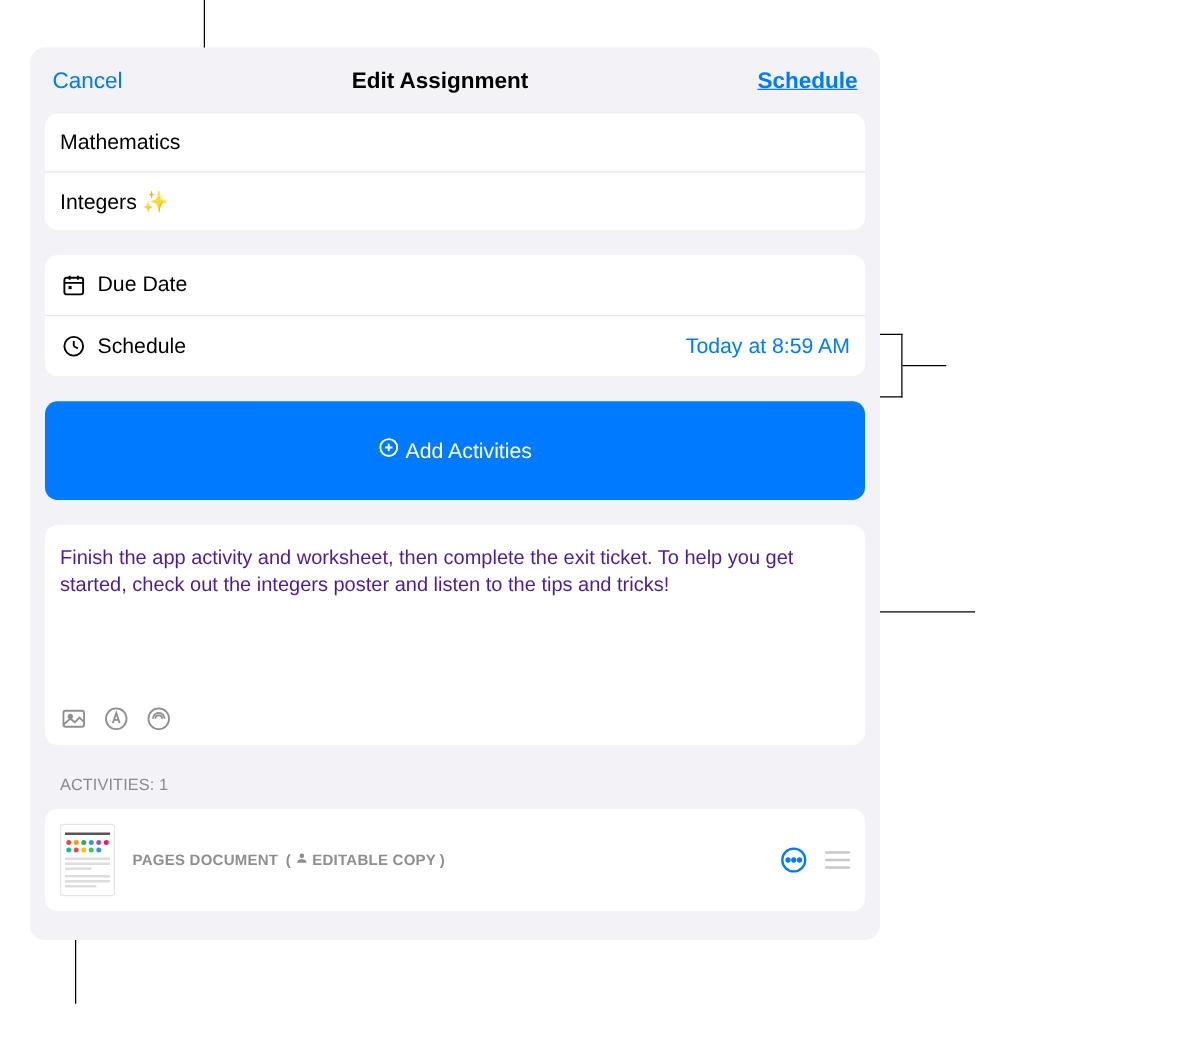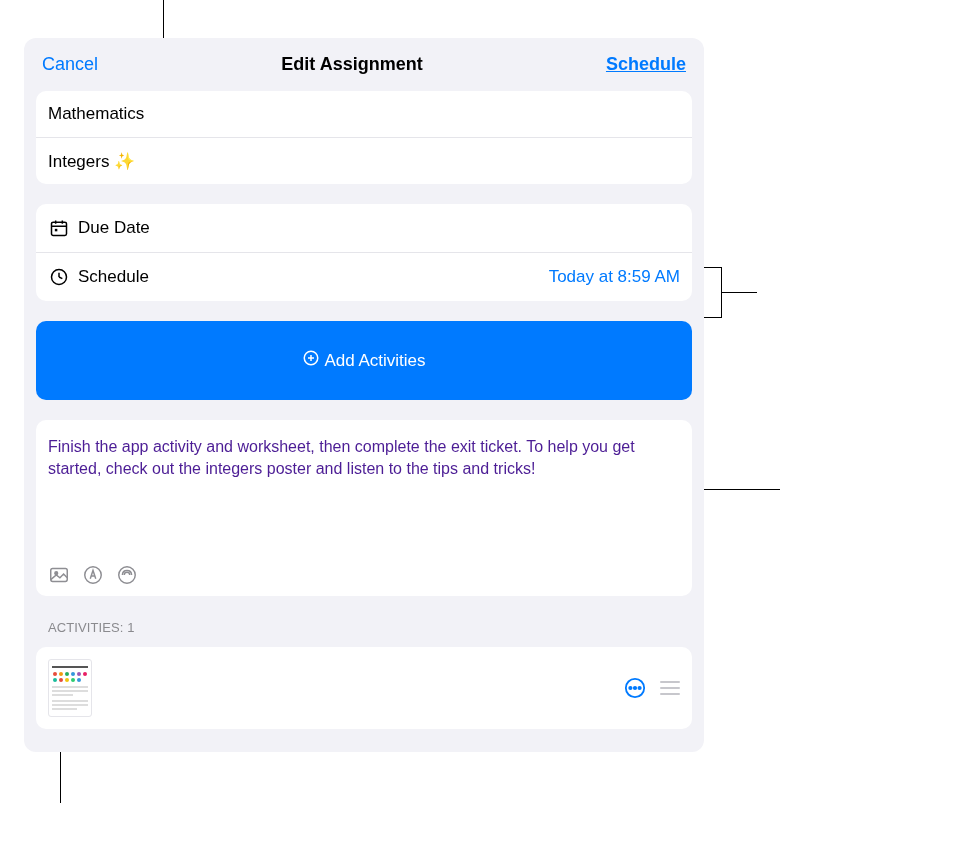--- a/index.html
+++ b/index.html
@@ -380,20 +380,34 @@
       <div class="thumb-dot" style="top:18px; left:22px; background:#2ecc71;"></div>
       <div class="thumb-dot" style="top:18px; left:28px; background:#3498db;"></div>
       <div class="thumb-line" style="top:26px;"></div>
       <div class="thumb-line" style="top:30px;"></div>
       <div class="thumb-line" style="top:34px; width:50%;"></div>
       <div class="thumb-line" style="top:40px;"></div>
       <div class="thumb-line" style="top:44px;"></div>
       <div class="thumb-line" style="top:48px; width:60%;"></div>
     </div>
     <div class="activity-info">
+      <div class="activity-meta">
+        <span>PAGES DOCUMENT</span>
+        <span class="meta-badge">
+          <span>(</span>
+          <span>
+            <svg viewBox="0 0 24 24" width="11" height="11" fill="#8E8E93">
+              <circle cx="12" cy="8" r="4"></circle>
+              <path d="M4 20 C4 15 8 14 12 14 C16 14 20 15 20 20 Z"></path>
+            </svg>
+          </span>
+          <span>EDITABLE COPY</span>
+          <span>)</span>
+        </span>
+      </div>
     </div>
     <div class="activity-actions">
       <span class="more-btn">
         <svg viewBox="0 0 24 24" width="22" height="22" fill="none" stroke="#007AFF" stroke-width="2">
           <circle cx="12" cy="12" r="10"></circle>
           <circle cx="7" cy="12" r="1.3" fill="#007AFF"></circle>
           <circle cx="12" cy="12" r="1.3" fill="#007AFF"></circle>
           <circle cx="17" cy="12" r="1.3" fill="#007AFF"></circle>
         </svg>
       </span>

